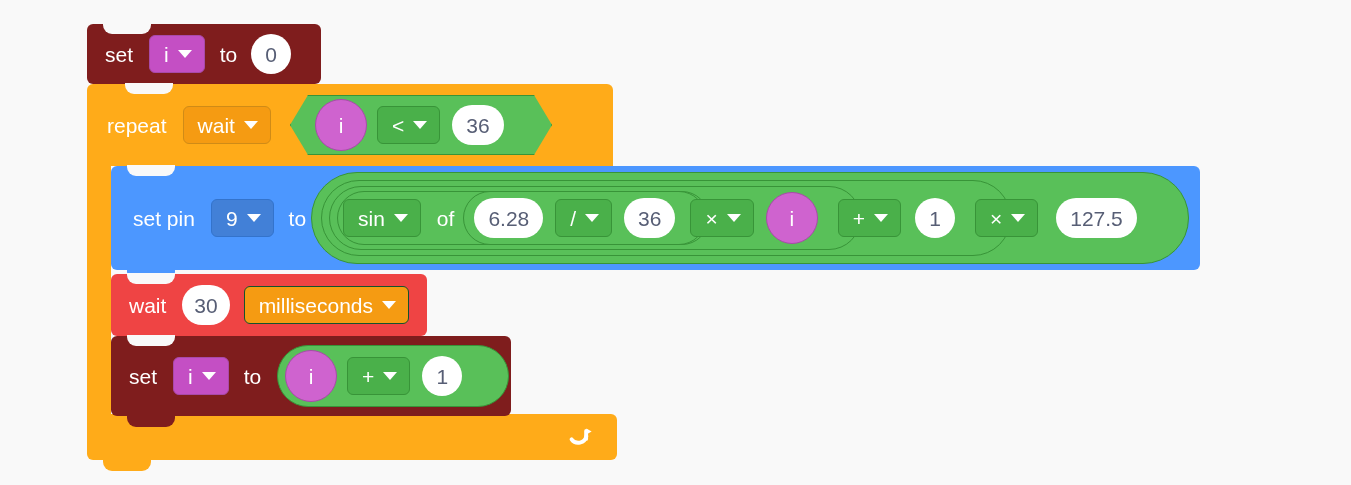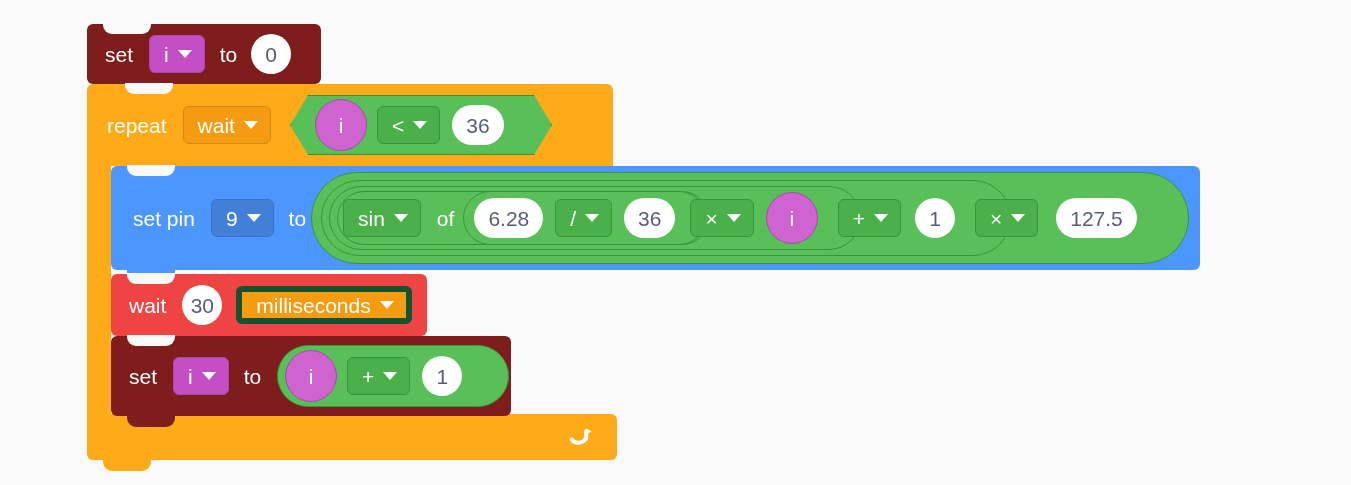--- a/index.html
+++ b/index.html
@@ -100,21 +100,21 @@
     position:absolute;background:#4c97ff;border-radius:6px;
     display:flex;align-items:center;box-sizing:border-box;
   }
   .blueblk .dropdown{background:#4280d7;border:1px solid #3373cc;}
 
   
   .orangeblk{
     position:absolute;background:#ef4444;border-radius:6px;
     display:flex;align-items:center;box-sizing:border-box;
   }
-  .orangeblk .dropdown{background:#f59b12;border:6px solid #14532d;}
+  .orangeblk .dropdown{background:#f59b12;border:1px solid #14532d;}
 
   
   .boolblk{
     position:absolute;background:#59c059;border:1px solid #389438;
     display:flex;align-items:center;
     clip-path:polygon(18px 0, calc(100% - 18px) 0, 100% 50%, calc(100% - 18px) 100%, 18px 100%, 0 50%);
     box-sizing:border-box;
   }
   .boolblk .dropdown{background:#4ab04a;border:1px solid #389438;}
 

